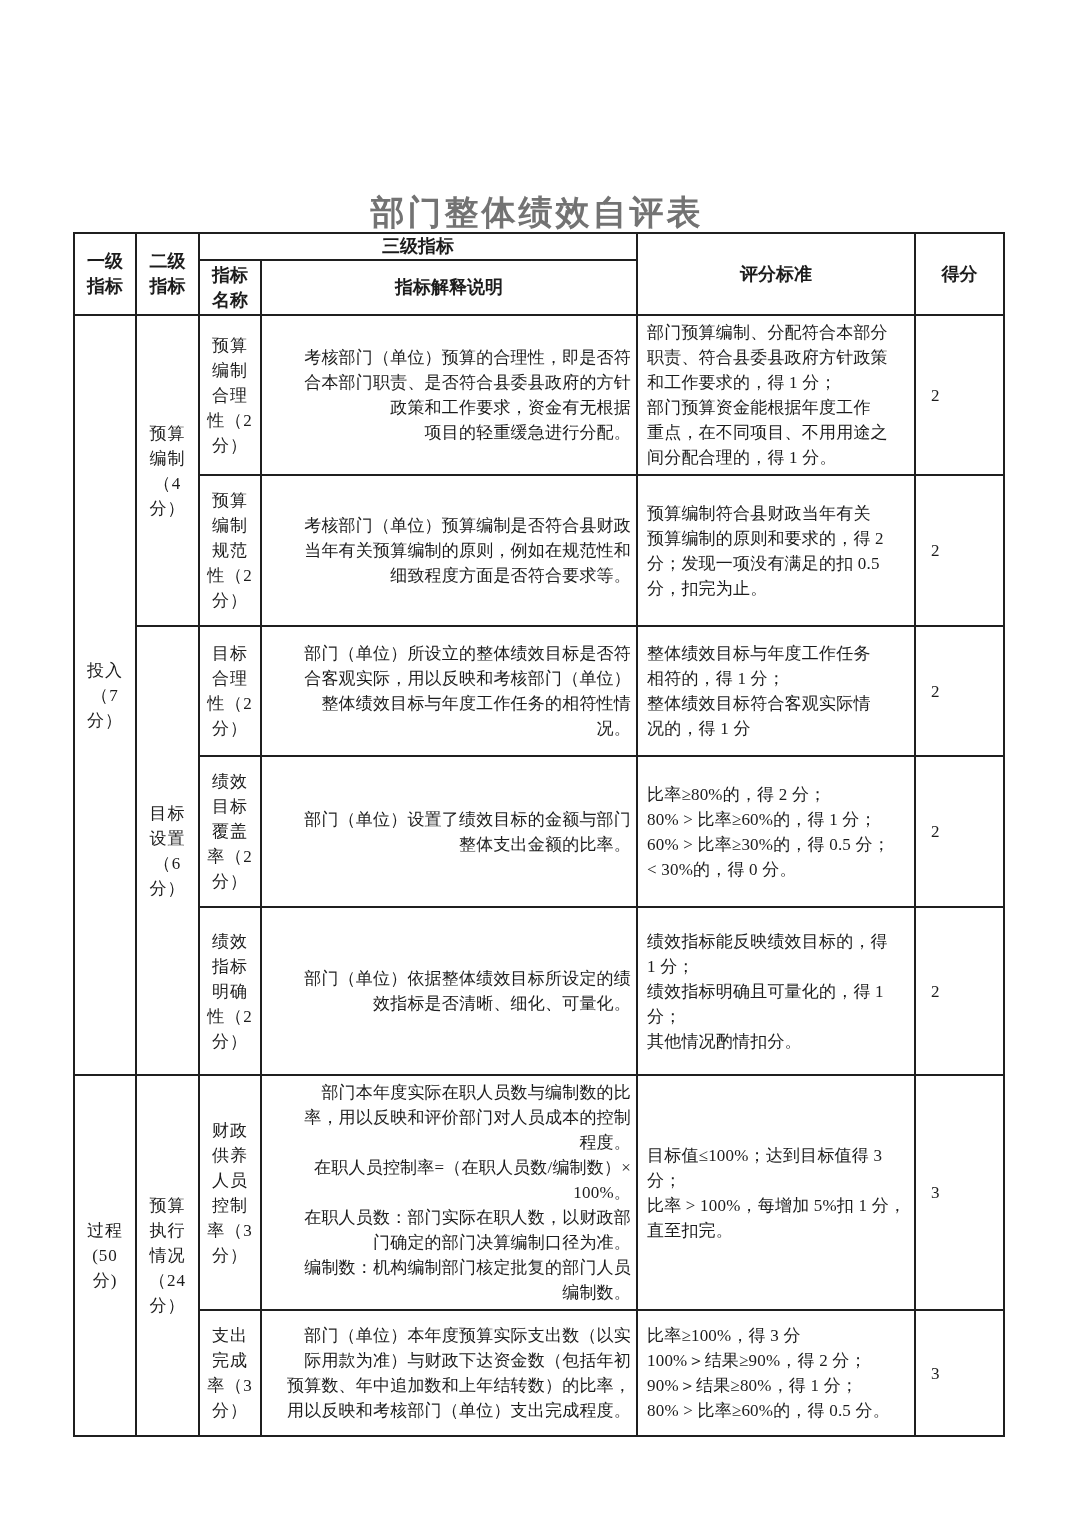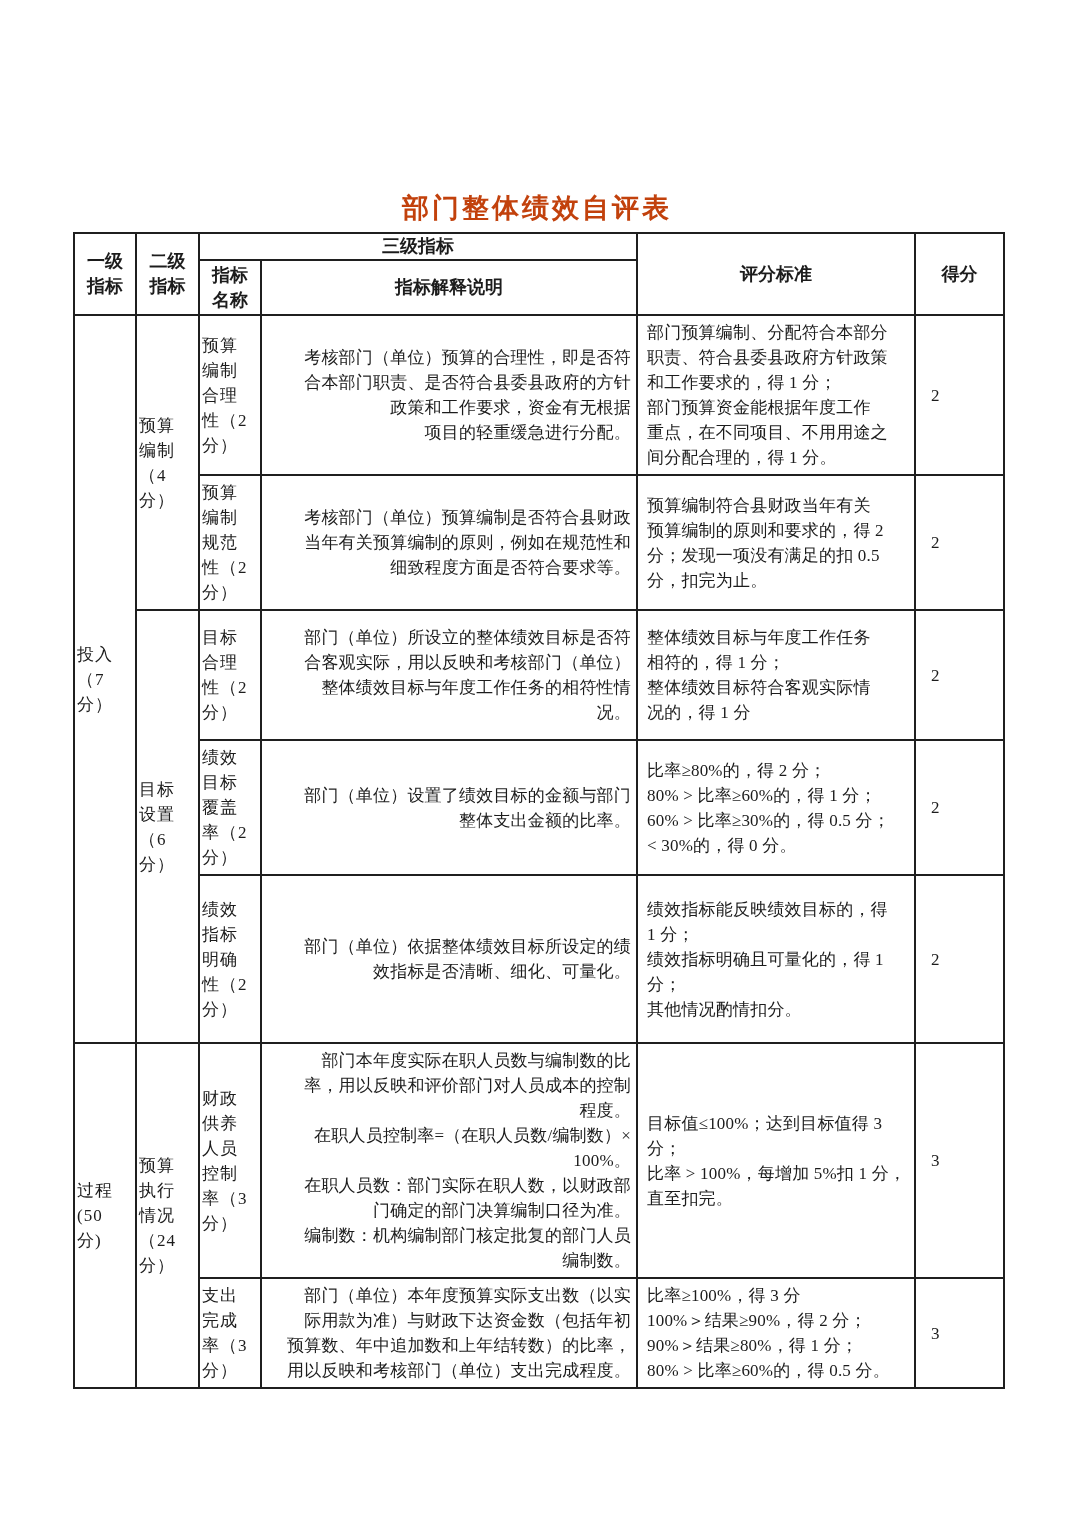--- a/index.html
+++ b/index.html
@@ -11,24 +11,24 @@
     height: 1520px;
     background: #ffffff;
     overflow: hidden;
   }
   .doc-title {
     position: absolute;
     top: 190px;
     left: 0;
     width: 100%;
     text-align: center;
-    font-size: 27px;
+    font-size: 34px;
     font-weight: bold;
     letter-spacing: 3px;
-    color: #c2410c;
+    color: #737373;
   }
   table.eval {
     position: absolute;
     left: 73px;
     top: 232px;
     width: 930px;
     border-collapse: collapse;
     table-layout: fixed;
   }
   table.eval td, table.eval th {
@@ -41,21 +41,22 @@
     overflow: hidden;
     color: #1c1c1c;
   }
   table.eval th {
     font-weight: bold;
     text-align: center;
     font-size: 18px;
     padding: 0 2px;
   }
   .c-l1, .c-l2, .c-name {
-    padding: 4px 2px;
+    text-align: center;
+    padding: 12px 2px;
     letter-spacing: 1px;
     border-radius: 12px;
   }
   .c-desc {
     text-align: right;
     padding: 4px 5px 4px 7px;
     letter-spacing: 0.2px;
   }
   .c-crit {
     text-align: left;

